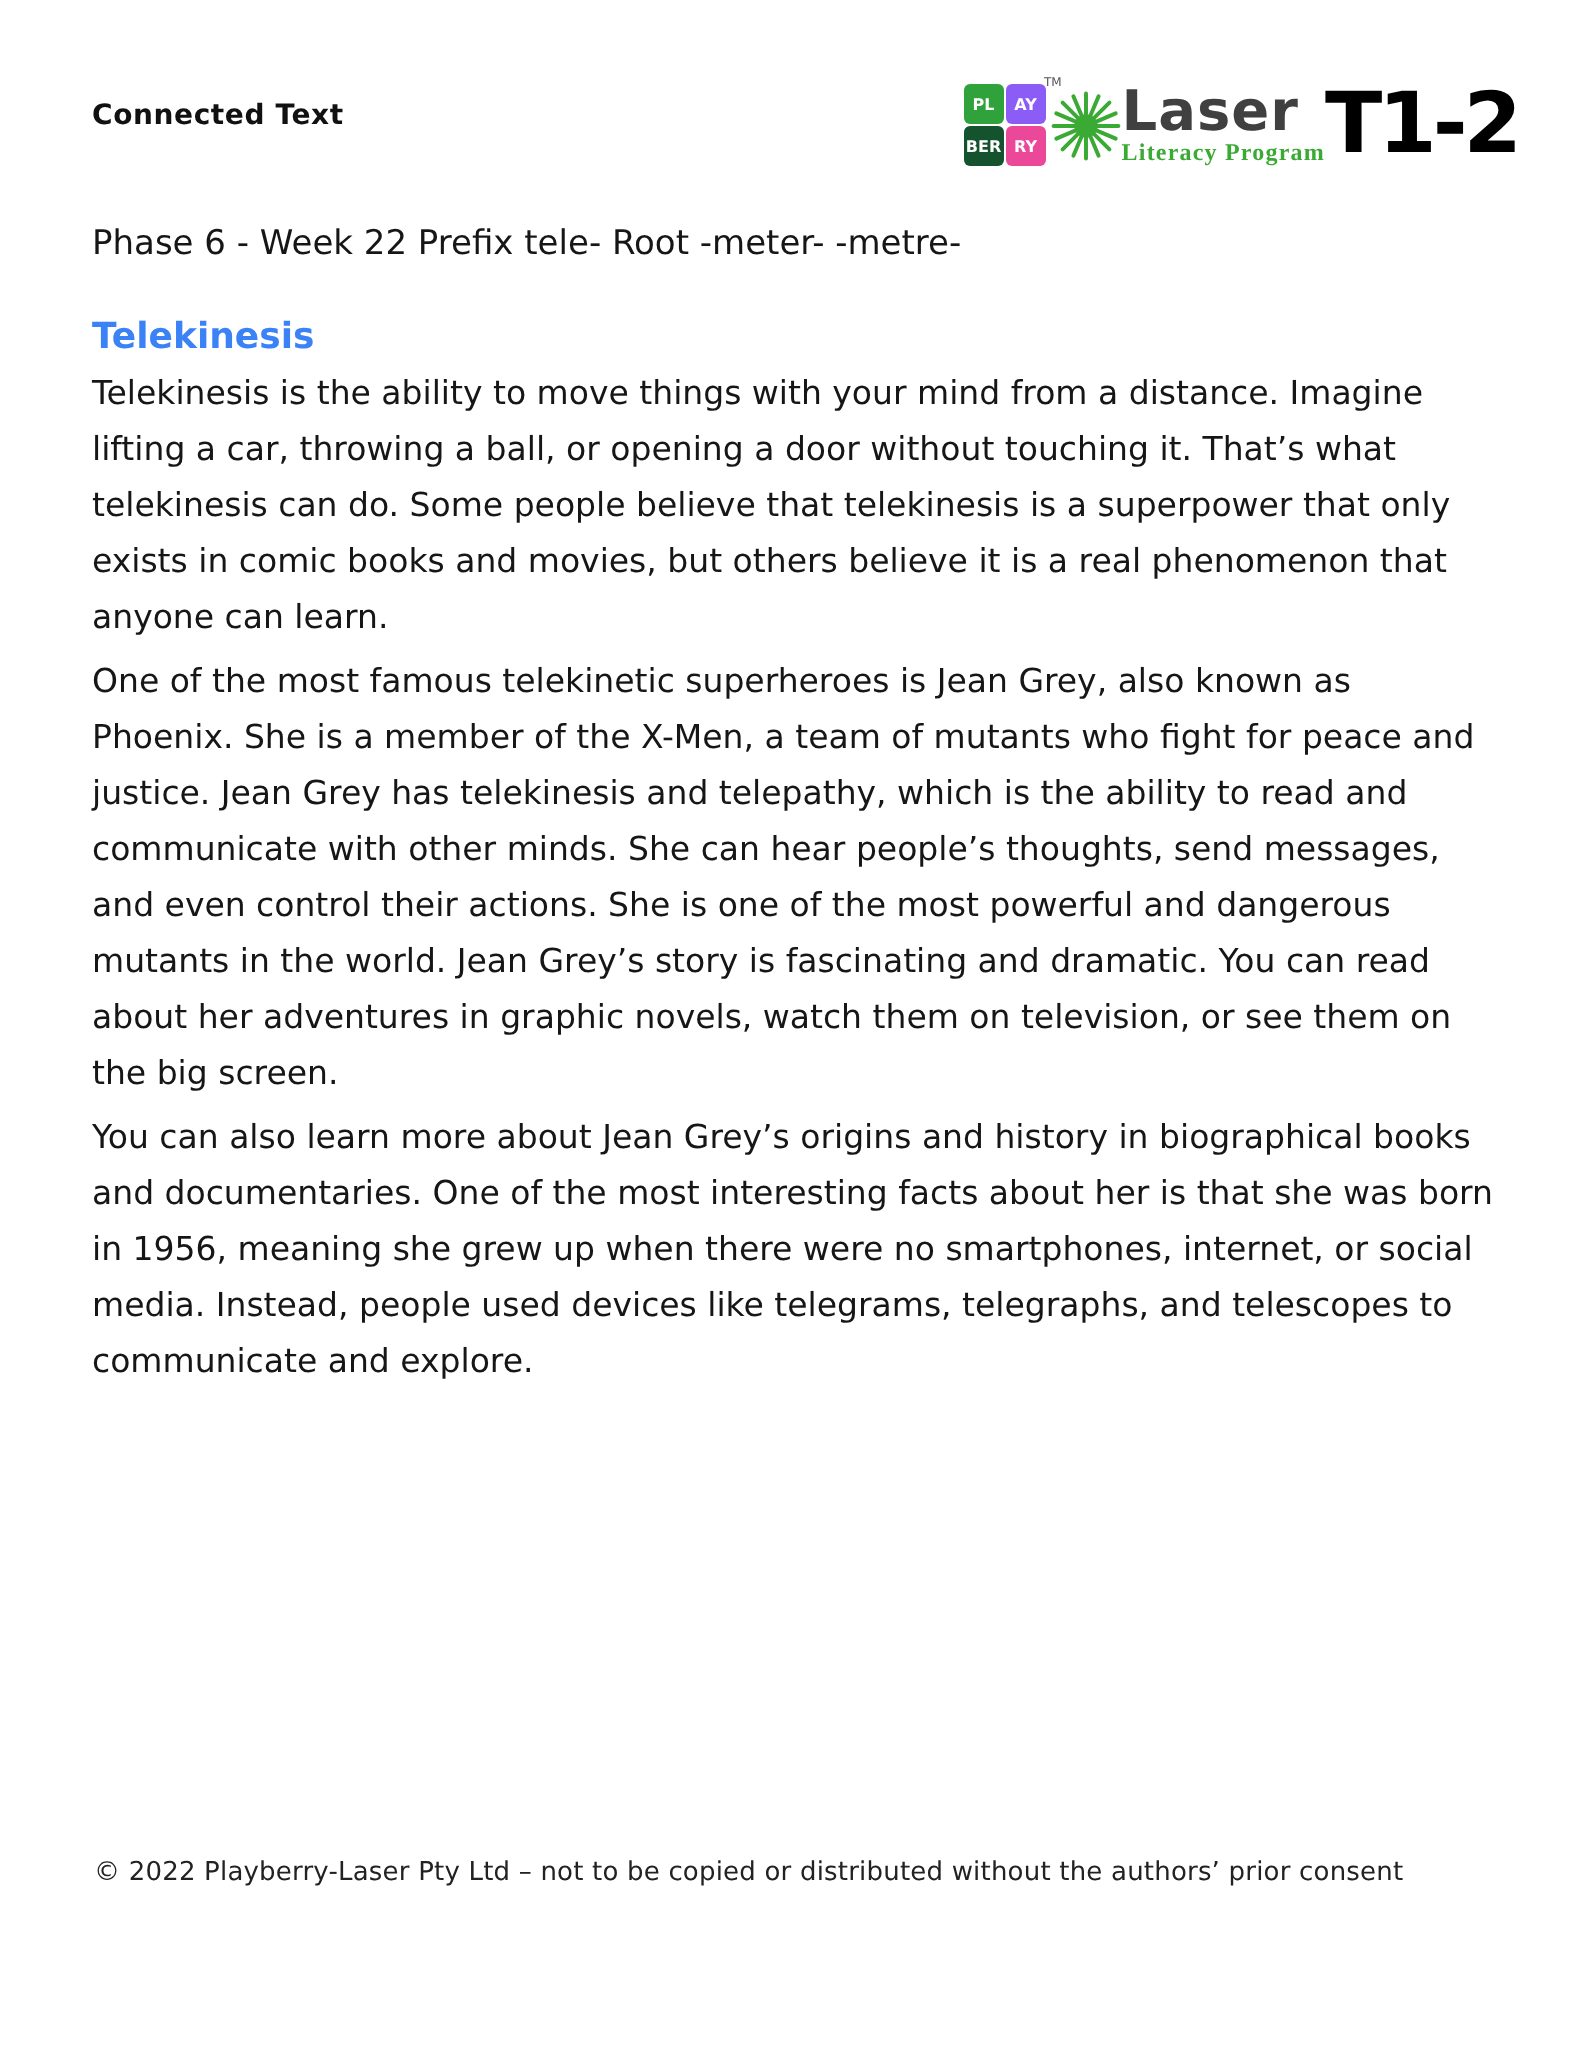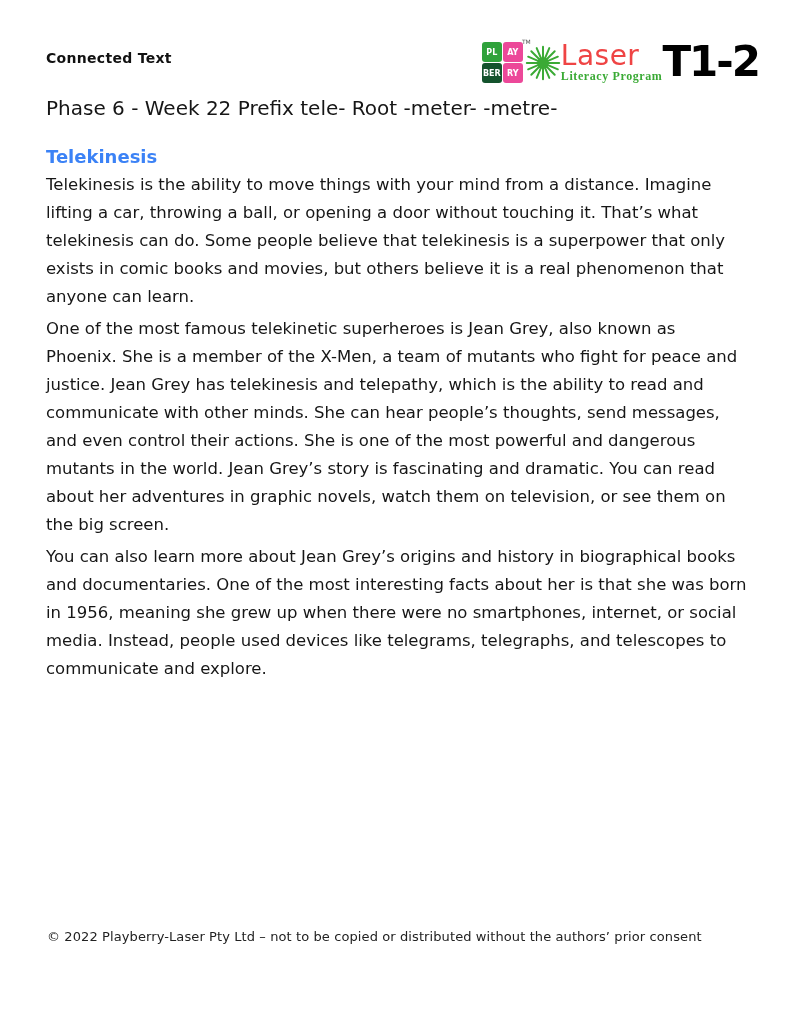--- a/index.html
+++ b/index.html
@@ -51,38 +51,38 @@
     border-radius: 3px;
     color: #ffffff;
     font-size: 8px;
     font-weight: bold;
     display: flex;
     align-items: center;
     justify-content: center;
     letter-spacing: 0px;
   }
   .piece.pl { background: #2fa23b; }
-  .piece.ay { background: #ec4899; }
+  .piece.ay { background: #8b5cf6; }
   .piece.ber { background: #14532d; }
   .piece.ry { background: #ec4899; }
   .tm {
     position: absolute;
     top: -4px;
     right: -8px;
     font-size: 6px;
     color: #555555;
   }
 
   .starburst { margin-top: 2px; }
 
   .logo-text { display: flex; flex-direction: column; margin-left: -2px; }
   .laser-name {
     font-size: 28px;
-    font-weight: normal;
-    color: #ef4444;
+    font-weight: bold;
+    color: #404040;
     letter-spacing: 0.5px;
     line-height: 30px;
   }
   .literacy {
     font-size: 12px;
     font-weight: bold;
     color: #3aaa35;
     letter-spacing: 0.6px;
     margin-top: -2px;
     white-space: nowrap;
@@ -92,22 +92,22 @@
     font-size: 42px;
     font-weight: 900;
     color: #000000;
     letter-spacing: -2px;
     line-height: 44px;
     margin-left: -2px;
   }
 
   
   .phase-line {
-    margin-top: 12px;
-    font-size: 20px;
+    margin-top: 28px;
+    font-size: 17px;
     color: #161616;
   }
   .article-title {
     margin-top: 26px;
     font-size: 18px;
     font-weight: bold;
     color: #3b82f6;
   }
   .para {
     margin-top: 4px;

